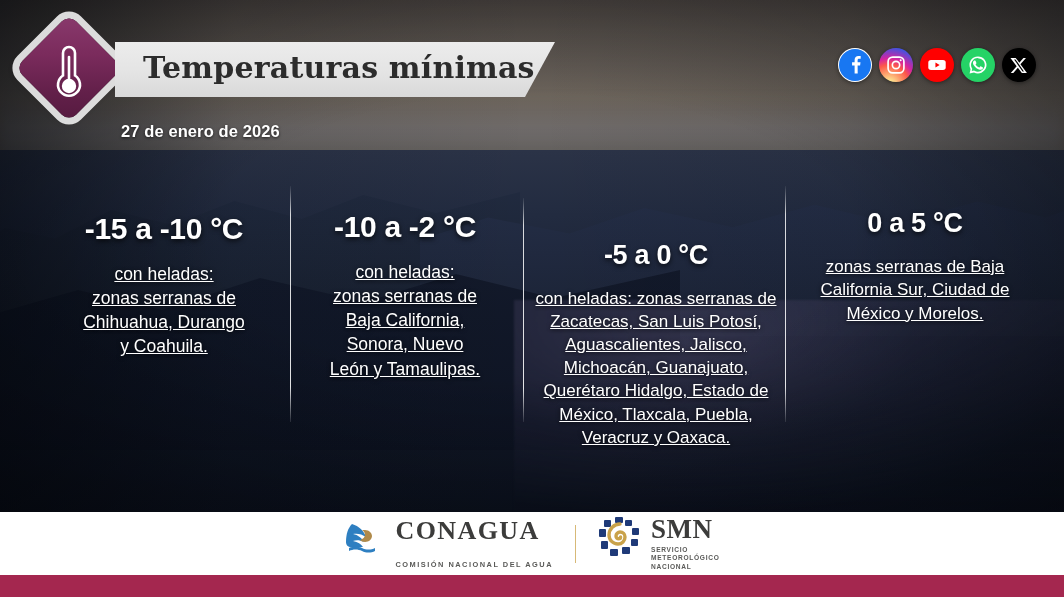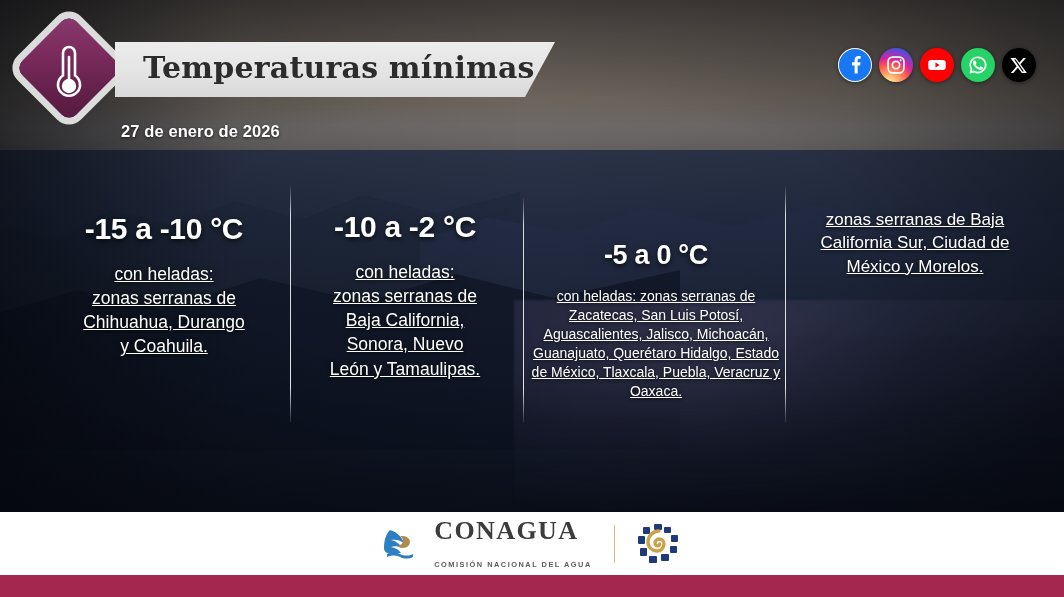--- a/index.html
+++ b/index.html
@@ -197,21 +197,21 @@
     line-height: 1.38;
     font-weight: 400;
     text-shadow: 0 1px 4px rgba(0,0,0,0.75);
     margin: 0;
     text-decoration: underline;
   }
   .col-1 { left: 38px;  top: 22px; width: 252px; }
   .col-2 { left: 300px; top: 20px; width: 210px; }
   .col-3 { left: 528px; top: 26px; width: 256px; margin-top: 24px; }
   .col-4 { left: 800px; top: 18px; width: 230px; }
-  .col-3 .col-desc { font-size: 14px; line-height: 1.36; }
+  .col-3 .col-desc { font-size: 17px; line-height: 1.36; }
   .col-4 .col-desc { font-size: 17px; text-align: center; }
   .col-3 .col-temp { font-size: 27px; }
   .col-4 .col-temp { font-size: 27px; }
 
   .divider {
     position: absolute;
     width: 1px;
     background: linear-gradient(180deg, rgba(255,255,255,0.05) 0%, rgba(255,255,255,0.82) 12%, rgba(255,255,255,0.88) 85%, rgba(255,255,255,0.10) 100%);
   }
   .div-1 { left: 290px; top: 186px; height: 236px; }
@@ -233,21 +233,21 @@
   }
   .logos {
     position: absolute;
     left: 0; top: 512px;
     width: 1064px; height: 63px;
     display: flex;
     align-items: center;
     justify-content: center;
     gap: 22px;
   }
-  .logo-unit { display: flex; align-items: center; gap: 9px; }
+  .logo-unit { display: flex; gap: 9px; }
   .logo-sep { width: 1px; height: 38px; background: #c9a24a; opacity: .75; }
   .conagua-word {
     font-family: "Liberation Serif", serif;
     font-weight: 700;
     font-size: 26px;
     letter-spacing: 1.4px;
     color: #3c3c3b;
     line-height: 1;
   }
   .conagua-sub {
@@ -351,20 +351,21 @@
       <p class="col-temp">-10 a -2 °C</p>
       <p class="col-desc">con heladas:<br>zonas serranas de<br>Baja California,<br>Sonora, Nuevo<br>León y Tamaulipas.</p>
     </div>
 
     <div class="col col-3">
       <p class="col-temp">-5 a 0 °C</p>
       <p class="col-desc">con heladas: zonas serranas de Zacatecas, San Luis Potosí, Aguascalientes, Jalisco, Michoacán, Guanajuato, Querétaro Hidalgo, Estado de México, Tlaxcala, Puebla, Veracruz y Oaxaca.</p>
     </div>
 
     <div class="col col-4">
+      <p class="col-temp">0 a 5 °C</p>
       <p class="col-desc">zonas serranas de Baja California Sur, Ciudad de México y Morelos.</p>
     </div>
 
   </div>
 
   <div class="footer-white"></div>
 
   <div class="logos">
 
     <div class="logo-unit">
@@ -389,19 +390,23 @@
           <rect x="34" y="12" width="7" height="7" rx="1"></rect>
           <rect x="33" y="23" width="7" height="7" rx="1"></rect>
           <rect x="24" y="31" width="8" height="7" rx="1"></rect>
           <rect x="12" y="33" width="8" height="7" rx="1"></rect>
           <rect x="3" y="25" width="7" height="8" rx="1"></rect>
           <rect x="1" y="13" width="7" height="8" rx="1"></rect>
           <rect x="6" y="4" width="7" height="7" rx="1"></rect>
         </g>
         <path d="M22 8c-6 0-11 5-11 11 0 5 4 9 9 9 4 0 7-3 7-7 0-3-2-5-5-5-2 0-4 2-4 4 0 1.6 1.2 2.8 2.6 2.8 1.1 0 2-.8 2-1.8" fill="none" stroke="#c9a24a" stroke-width="3.4" stroke-linecap="round"></path>
       </svg>
+      <div>
+        <div class="smn-word">SMN</div>
+        <div class="smn-sub">SERVICIO<br>METEOROLÓGICO<br>NACIONAL</div>
+      </div>
     </div>
 
   </div>
 
   <div class="footer-bar"></div>
 
 </div>
 
 </body></html>

